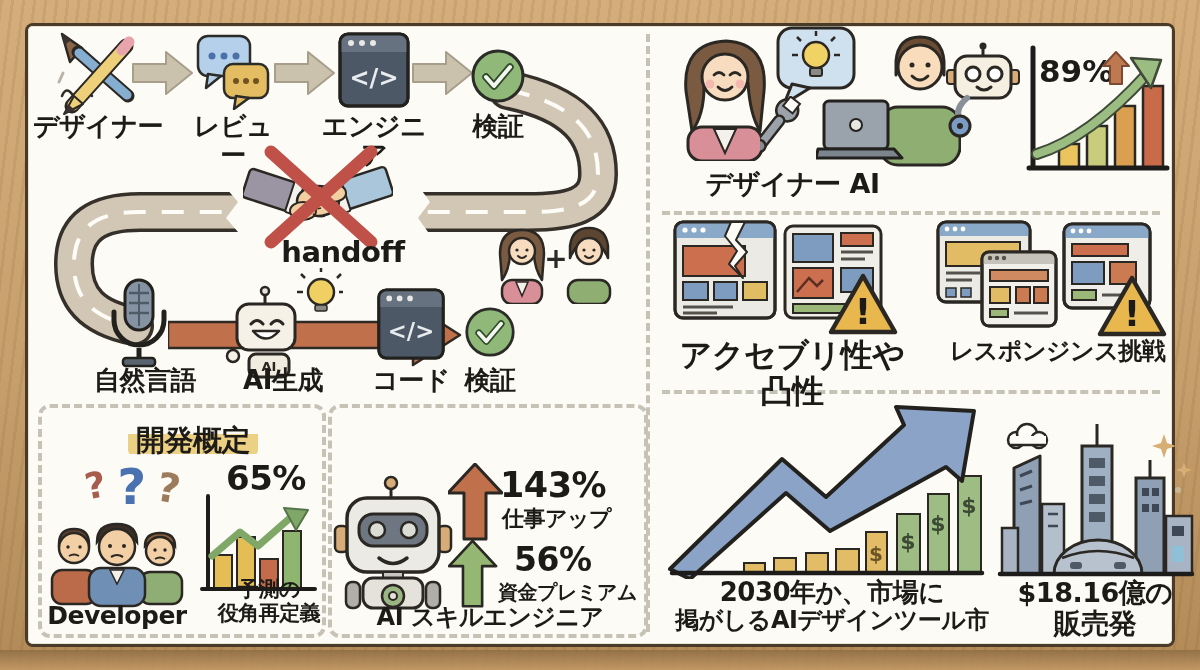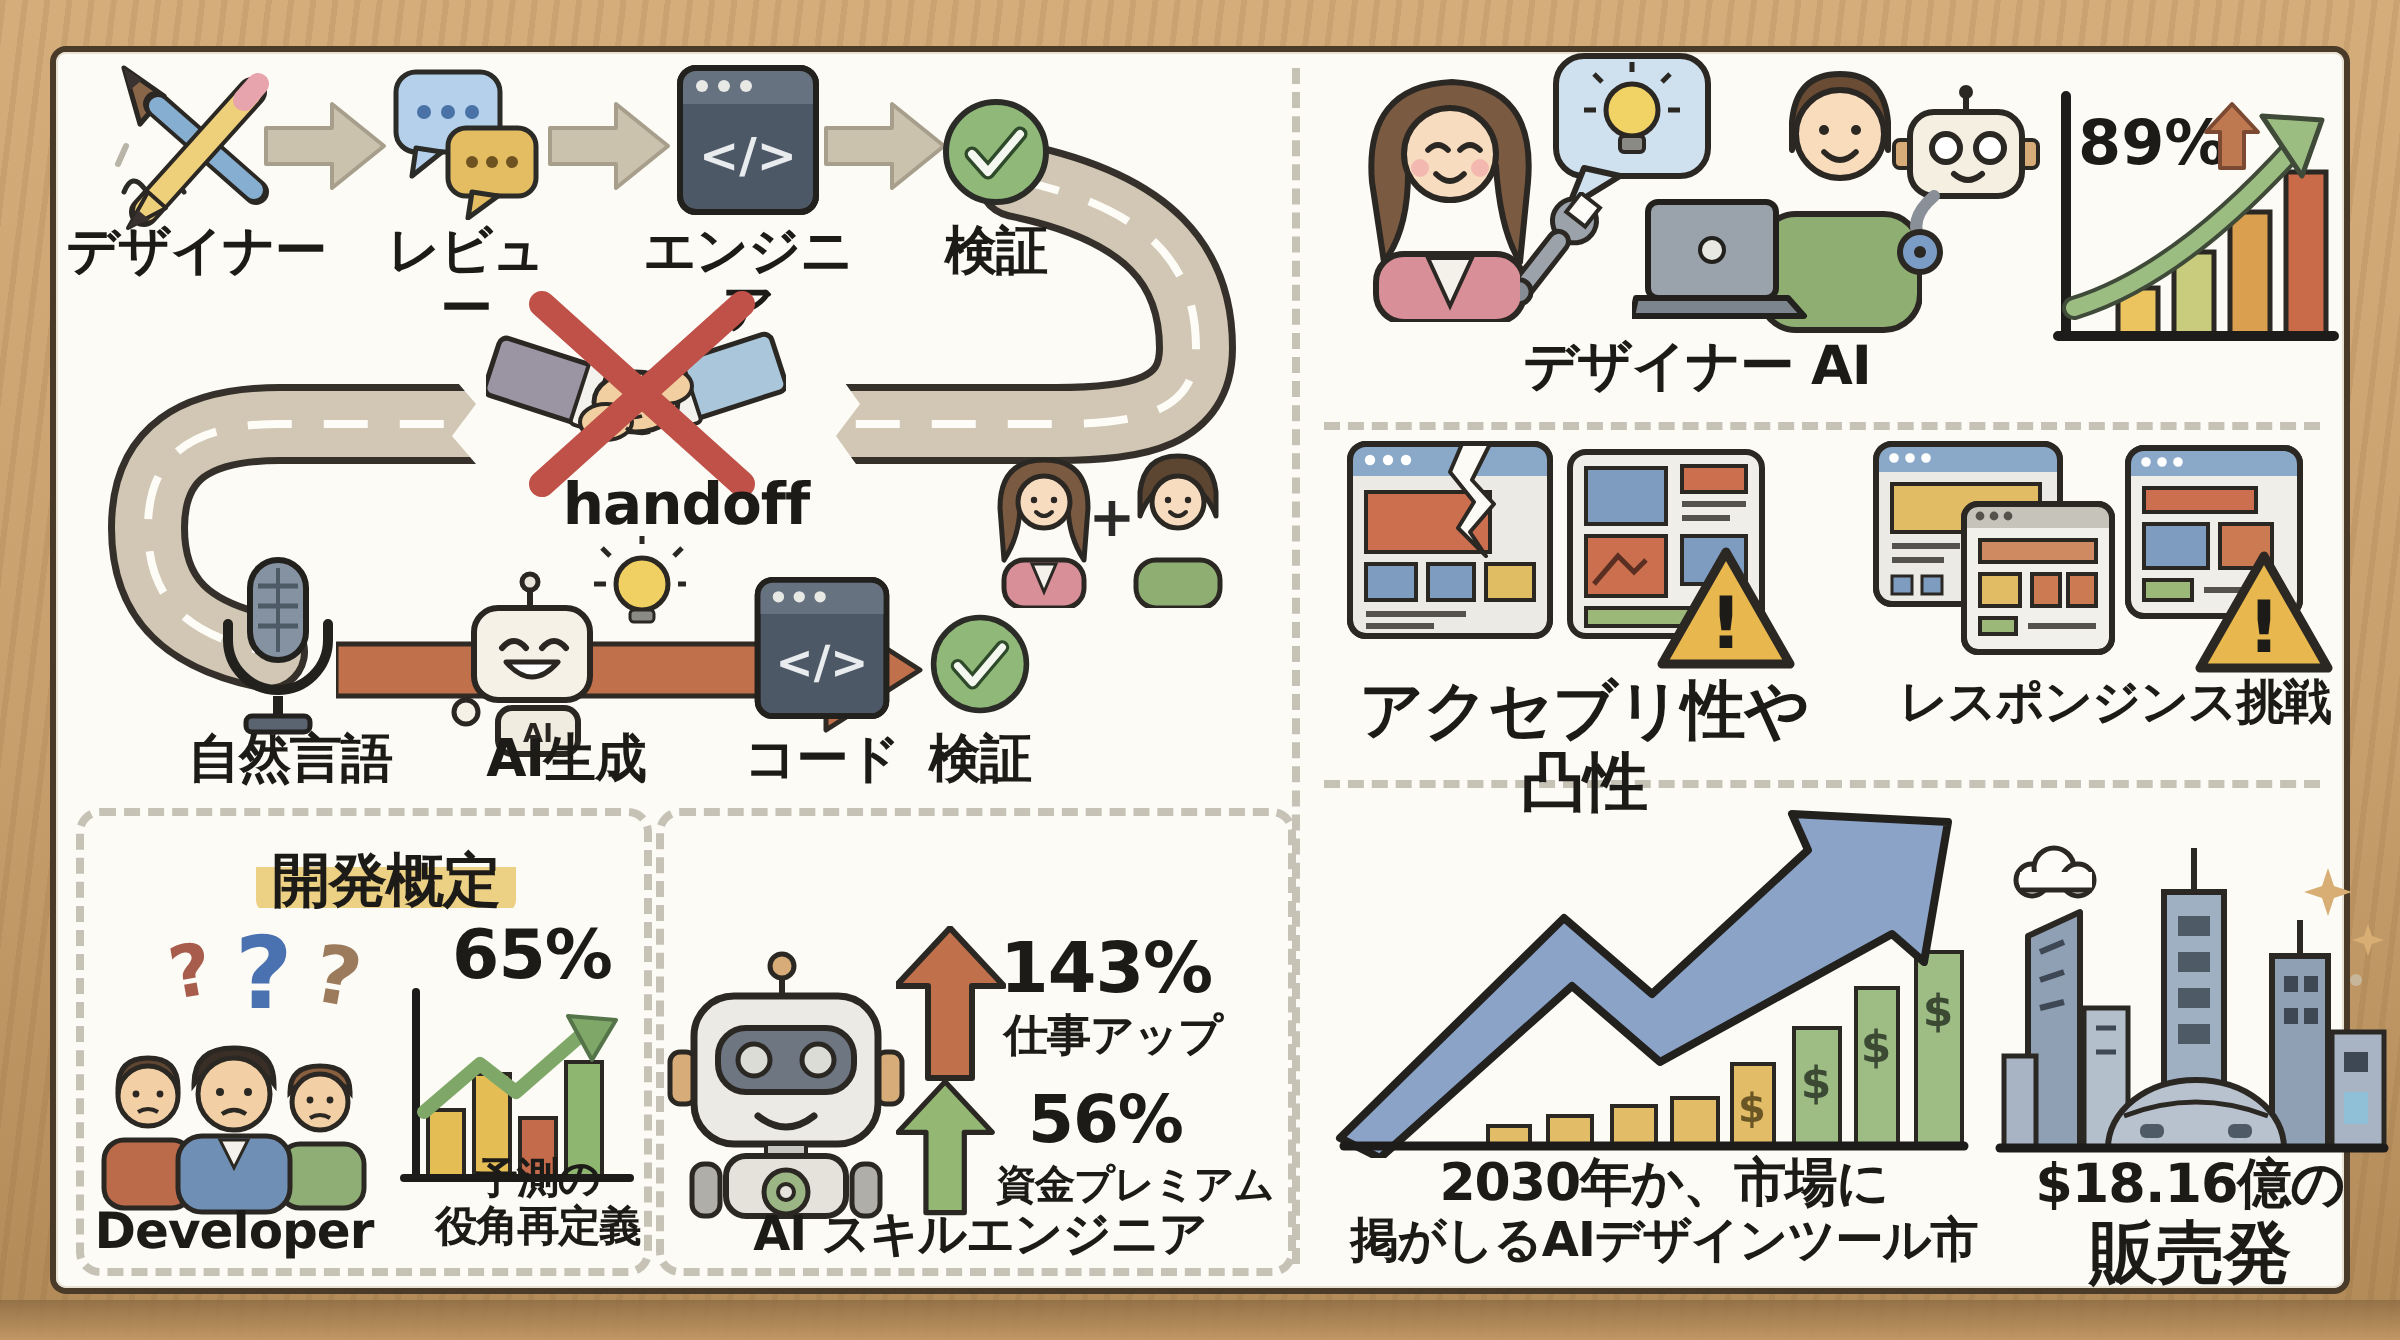--- a/index.html
+++ b/index.html
@@ -316,21 +316,21 @@
     <rect x="4" y="30" width="9" height="14" rx="3" fill="#d8ac78" stroke="#2b2824" stroke-width="2"></rect>
     <rect x="67" y="30" width="9" height="14" rx="3" fill="#d8ac78" stroke="#2b2824" stroke-width="2"></rect>
     <rect x="12" y="16" width="56" height="42" rx="12" fill="#f4efe0" stroke="#2b2824" stroke-width="3"></rect>
     <circle cx="30" cy="34" r="7" fill="#ffffff" stroke="#2b2824" stroke-width="3"></circle>
     <circle cx="52" cy="34" r="7" fill="#ffffff" stroke="#2b2824" stroke-width="3"></circle>
     <path d="M34,47 q7,6 14,0" fill="none" stroke="#2b2824" stroke-width="3" stroke-linecap="round"></path>
     <path d="M24,58 q-14,12 -6,24" fill="none" stroke="#8a9098" stroke-width="6" stroke-linecap="round"></path>
     <circle cx="17" cy="86" r="10" fill="#7b9cc4" stroke="#2b2824" stroke-width="3"></circle>
     <circle cx="17" cy="86" r="3" fill="#2b2824"></circle>
   </svg>
-  <div class="abs lbl" style="left:728px;top:143px;width:185px;font-size:27px;">デザイナー AI</div>
+  <div class="abs lbl" style="left:672px;top:143px;width:185px;font-size:27px;">デザイナー AI</div>
 
   <svg class="abs" width="148" height="138" viewBox="0 0 148 138" style="left:995px;top:14px;">
     <rect x="36" y="104" width="20" height="24" fill="#ecc45f" stroke="#2b2824" stroke-width="2.5"></rect>
     <rect x="64" y="86" width="20" height="42" fill="#c9cc7c" stroke="#2b2824" stroke-width="2.5"></rect>
     <rect x="92" y="66" width="20" height="62" fill="#dba04f" stroke="#2b2824" stroke-width="2.5"></rect>
     <rect x="120" y="46" width="20" height="82" fill="#c96a48" stroke="#2b2824" stroke-width="2.5"></rect>
     <path d="M10,8 V128 M6,128 H144" fill="none" stroke="#1e1c1a" stroke-width="5" stroke-linecap="round"></path>
     <path d="M14,114 Q66,98 124,34" fill="none" stroke="#3f4a38" stroke-width="12" stroke-linecap="round"></path>
     <path d="M14,114 Q66,98 124,34" fill="none" stroke="#9cbd82" stroke-width="8" stroke-linecap="round"></path>
     <polygon points="108,18 138,20 128,48" fill="#9cbd82" stroke="#3f4a38" stroke-width="2.5" stroke-linejoin="round"></polygon>
@@ -460,17 +460,17 @@
     <rect x="176" y="110" width="12" height="10" fill="#3e4754"></rect>
     <rect x="176" y="130" width="12" height="16" fill="#8fc0d8"></rect>
     <path d="M58,158 a44,34 0 0 1 88,0 Z" fill="#b8c2ce" stroke="#2b2824" stroke-width="3"></path>
     <path d="M66,142 q36,-14 72,0" fill="none" stroke="#2b2824" stroke-width="2.5"></path>
     <rect x="74" y="146" width="12" height="7" rx="3" fill="#4e5a66"></rect>
     <rect x="118" y="146" width="12" height="7" rx="3" fill="#4e5a66"></rect>
     <line x1="4" y1="158" x2="196" y2="158" stroke="#1e1c1a" stroke-width="4.5" stroke-linecap="round"></line>
   </svg>
   <div class="abs" style="left:972px;top:552px;width:190px;">
     <span class="lbl" style="display:block;font-size:27px;">$18.16億の</span>
-    <span class="lbl" style="display:block;font-size:34px;">販売発</span>
+    <span class="lbl" style="display:block;font-size:28px;">販売発</span>
   </div>
 
  </div>
 </div>
 
 </body></html>

